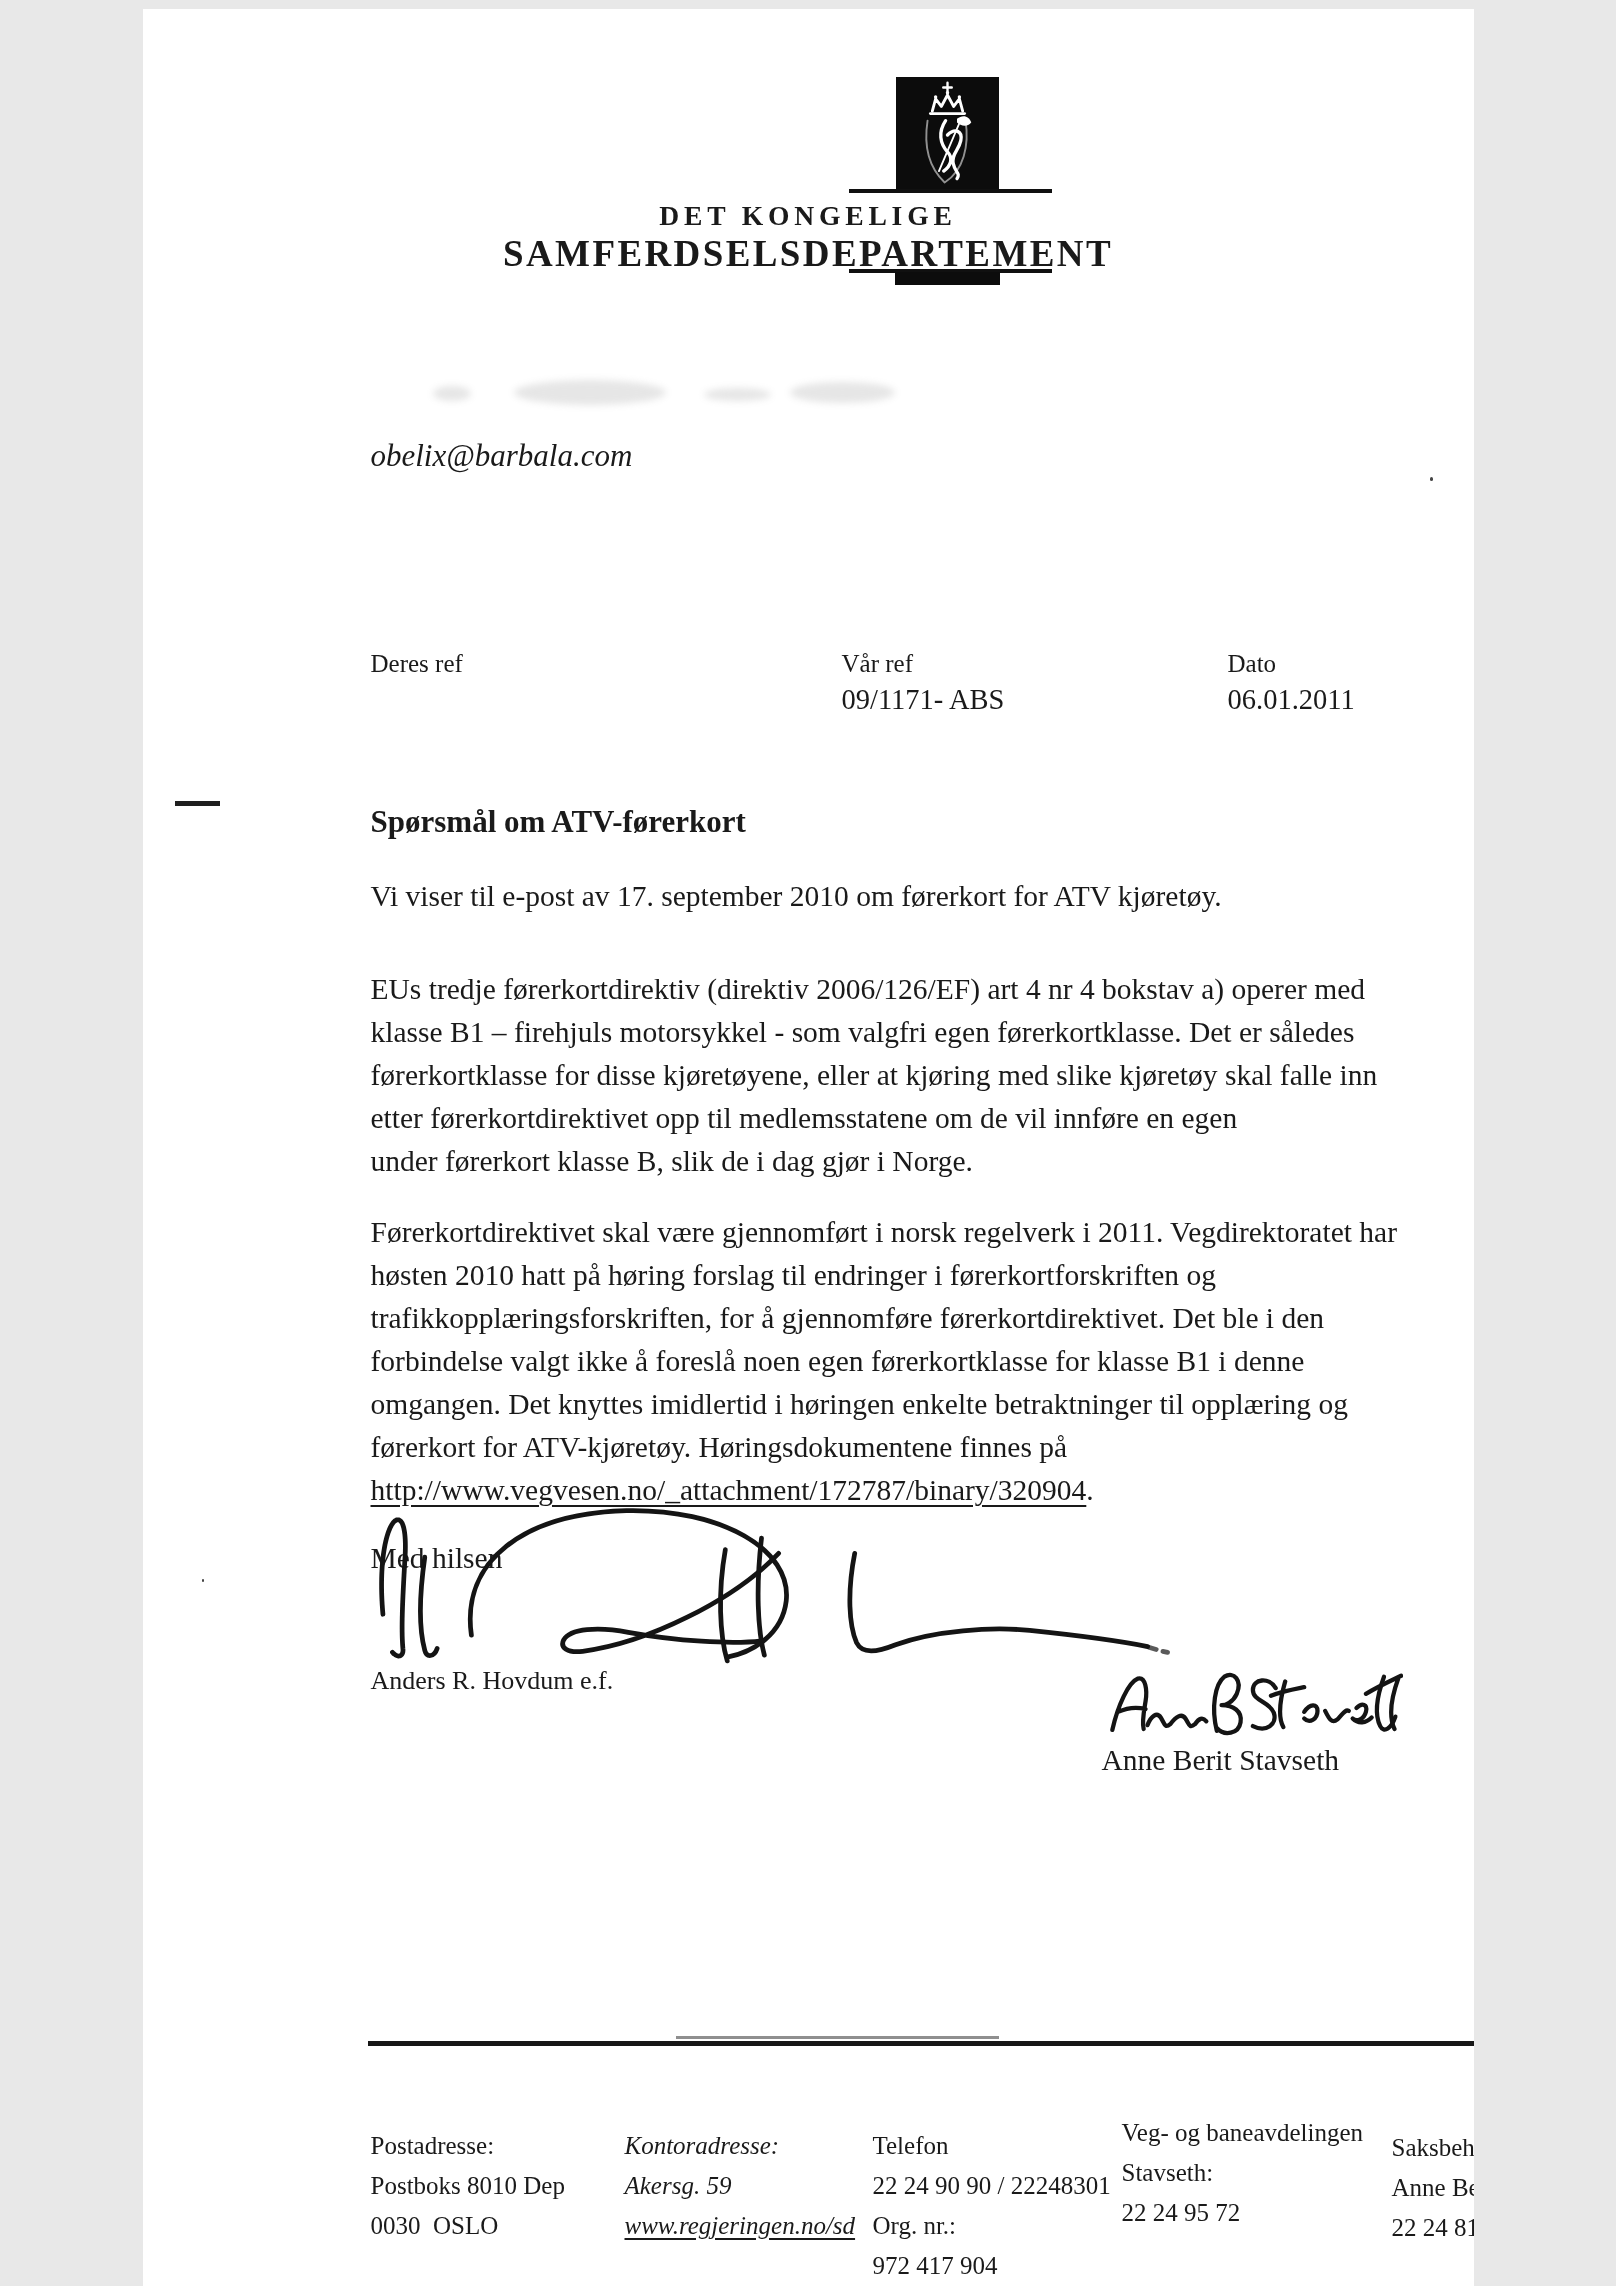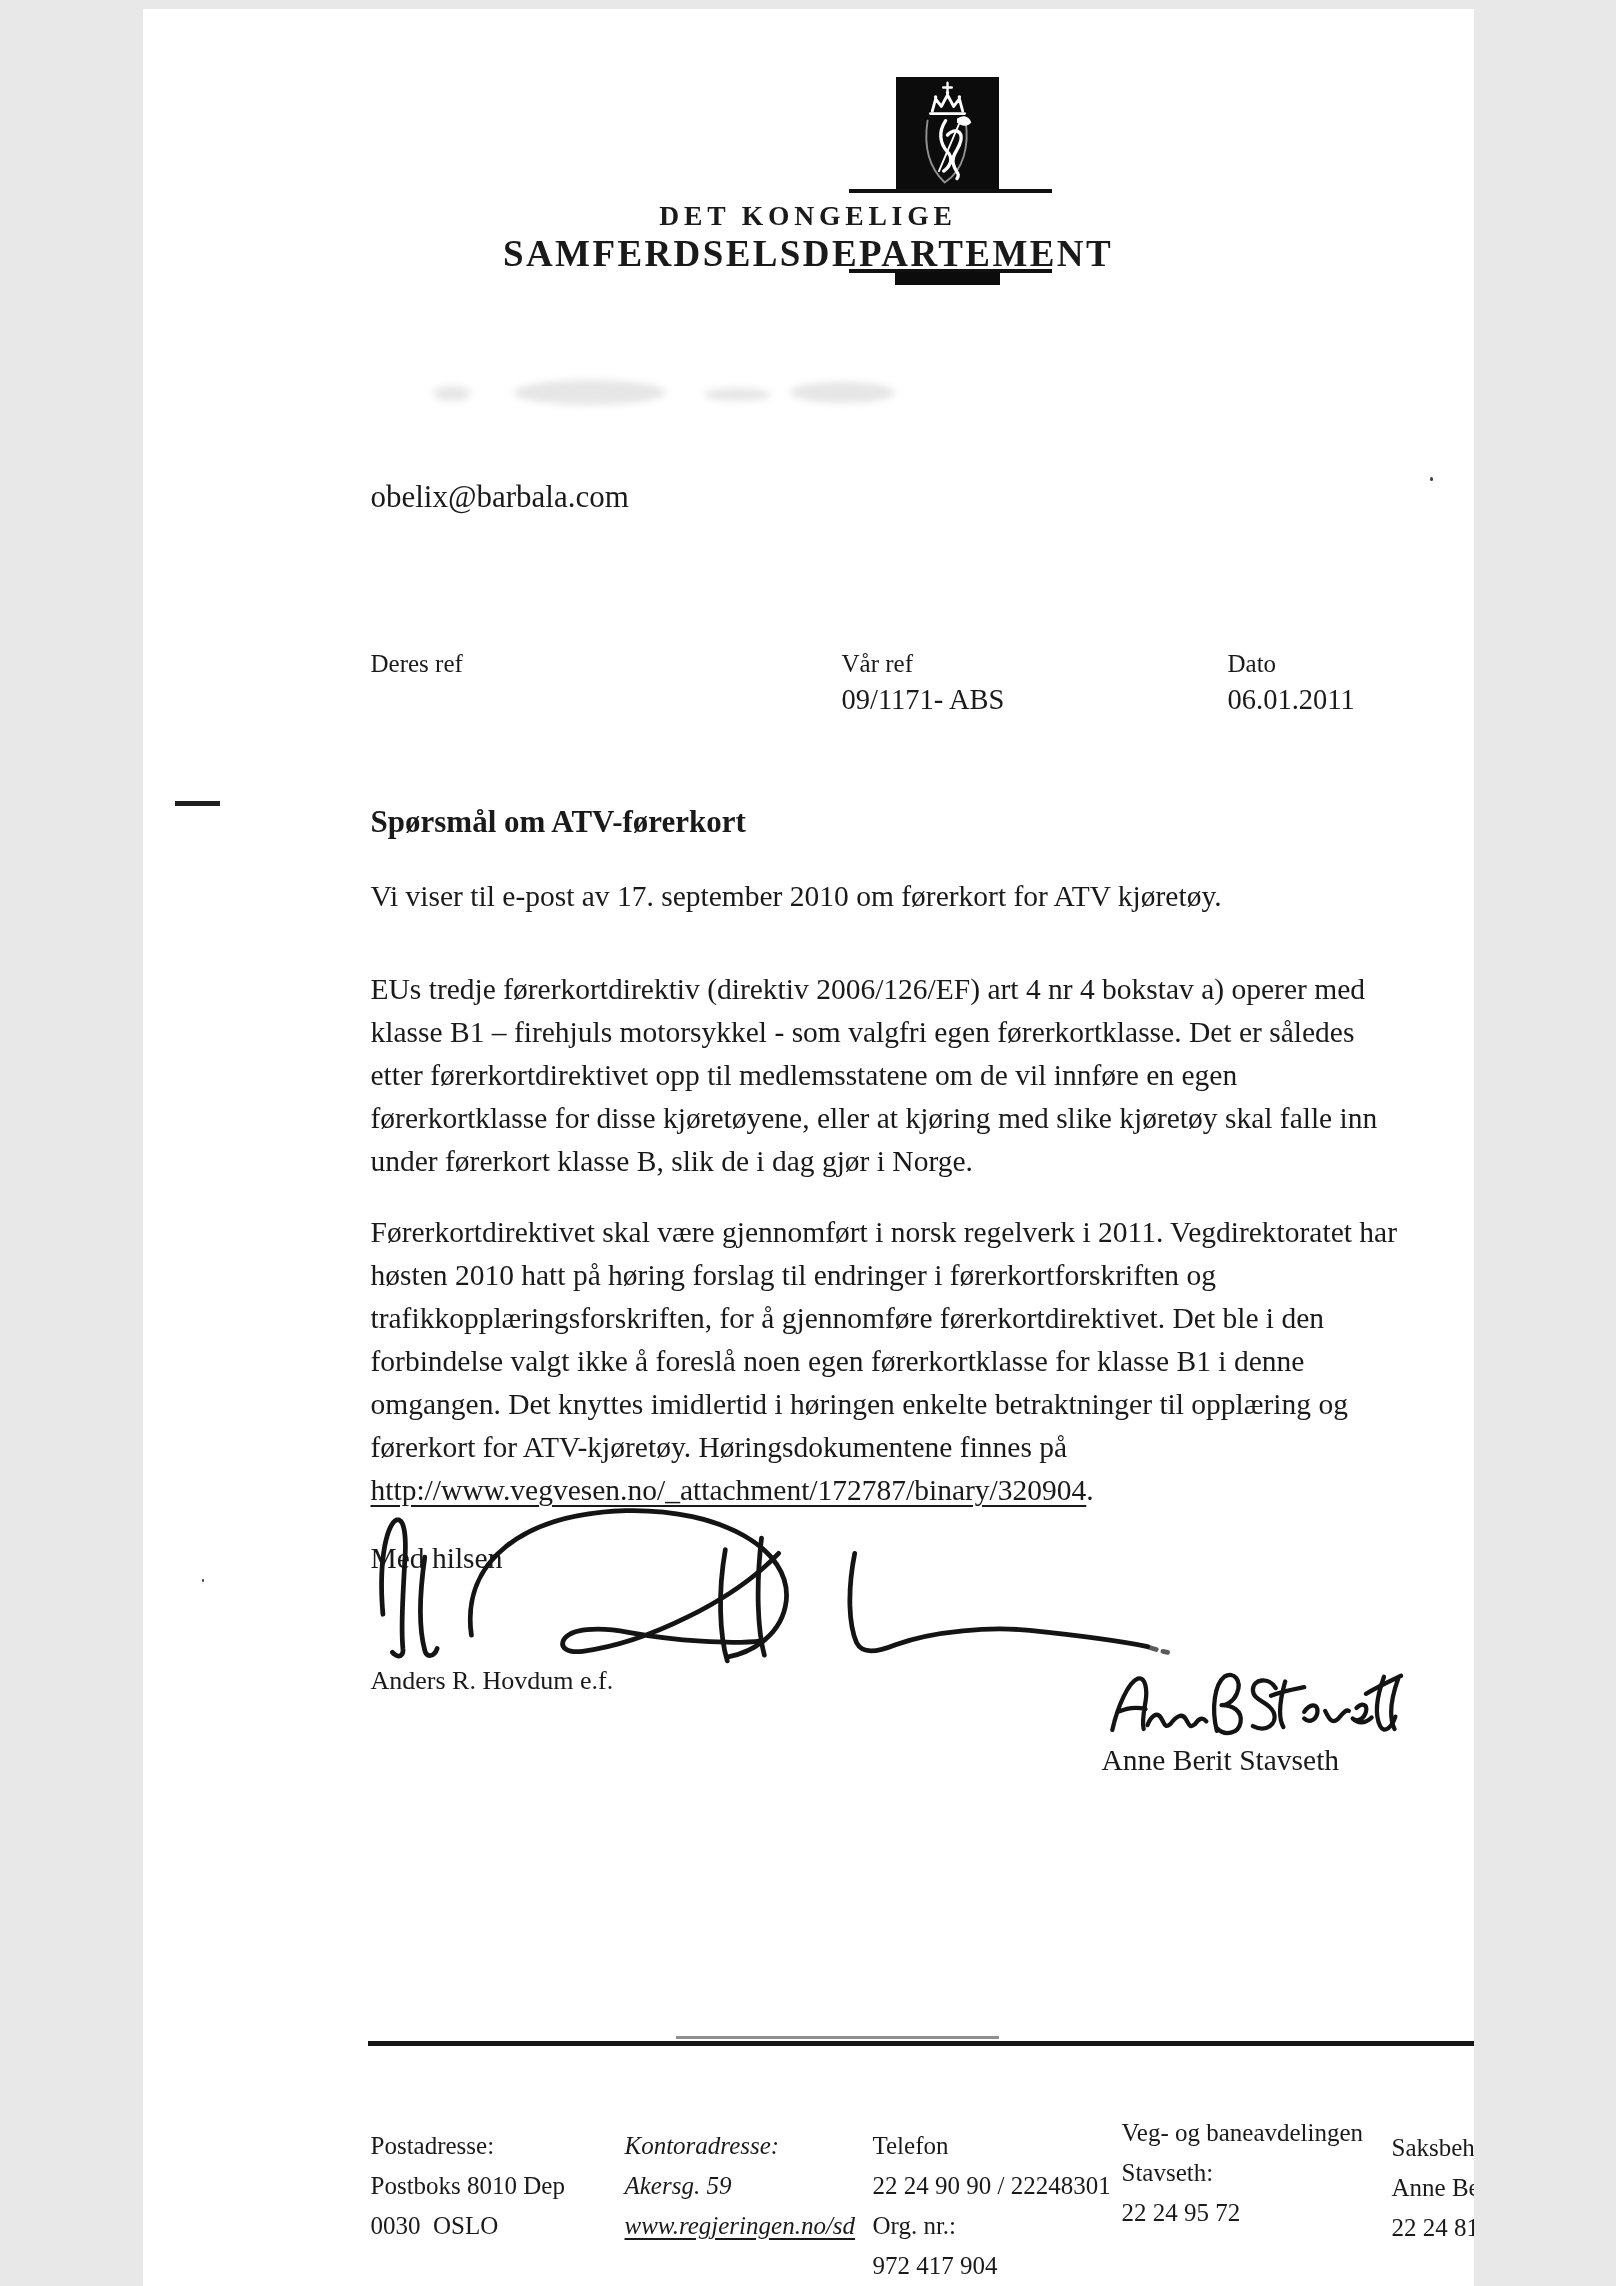--- a/index.html
+++ b/index.html
@@ -16,21 +16,21 @@
   .lh-rule-top{left:706px;top:180px;width:203px;height:3.8px;background:#101010;}
   .lh-line1{left:0;right:0;top:191px;text-align:center;font-size:27.6px;font-weight:bold;letter-spacing:4.8px;}
   .lh-line2{left:0;right:0;top:223px;text-align:center;font-size:37px;font-weight:bold;letter-spacing:2.4px;}
   .lh-rule-bottom{left:706px;top:260px;width:203px;height:3.8px;background:#101010;}
   .lh-bar-bottom{left:752px;top:263px;width:105px;height:13.3px;background:#0c0c0c;}
 
   
   .smudge{background:#8f8f8f;opacity:.22;filter:blur(3.8px);border-radius:50%;}
   .speck{background:#444;border-radius:50%;}
 
-  .email{left:228px;top:470px;font-size:31px;}
+  .email{left:228px;top:429px;font-size:31px;font-style:italic;}
   .ref-label{top:641px;font-size:25px;}
   .ref-value{top:675px;font-size:28.5px;}
   .x-deres{left:228px;} .x-var{left:699px;} .x-dato{left:1085px;}
 
   .margin-dash{left:32px;top:792px;width:45px;height:4.8px;background:#1f1f1f;}
 
   .subject{left:228px;top:795px;font-size:31px;font-weight:bold;}
   .intro{left:228px;top:871px;font-size:29.5px;}
   .para{left:228px;font-size:29.5px;line-height:43px;}
   .p1{top:959px;}
@@ -100,22 +100,22 @@
   <div class="abs ref-value x-dato">06.01.2011</div>
 
   <div class="abs margin-dash"></div>
 
   <div class="abs subject">Spørsmål om ATV-førerkort</div>
   <div class="abs intro line">Vi viser til e-post av 17. september 2010 om førerkort for ATV kjøretøy.</div>
 
   <div class="abs para p1">
       <div class="line">EUs tredje førerkortdirektiv (direktiv 2006/126/EF) art 4 nr 4 bokstav a) operer med</div>
       <div class="line">klasse B1 – firehjuls motorsykkel - som valgfri egen førerkortklasse. Det er således</div>
+      <div class="line">førerkortklasse for disse kjøretøyene, eller at kjøring med slike kjøretøy skal falle inn</div>
       <div class="line">etter førerkortdirektivet opp til medlemsstatene om de vil innføre en egen</div>
-      <div class="line">førerkortklasse for disse kjøretøyene, eller at kjøring med slike kjøretøy skal falle inn</div>
       <div class="line">under førerkort klasse B, slik de i dag gjør i Norge.</div>
     </div>
 
   <div class="abs para p2">
     <div>
         <div class="line">Førerkortdirektivet skal være gjennomført i norsk regelverk i 2011. Vegdirektoratet har</div>
         <div class="line">høsten 2010 hatt på høring forslag til endringer i førerkortforskriften og</div>
         <div class="line">trafikkopplæringsforskriften, for å gjennomføre førerkortdirektivet. Det ble i den</div>
         <div class="line">forbindelse valgt ikke å foreslå noen egen førerkortklasse for klasse B1 i denne</div>
         <div class="line">omgangen. Det knyttes imidlertid i høringen enkelte betraktninger til opplæring og</div>

